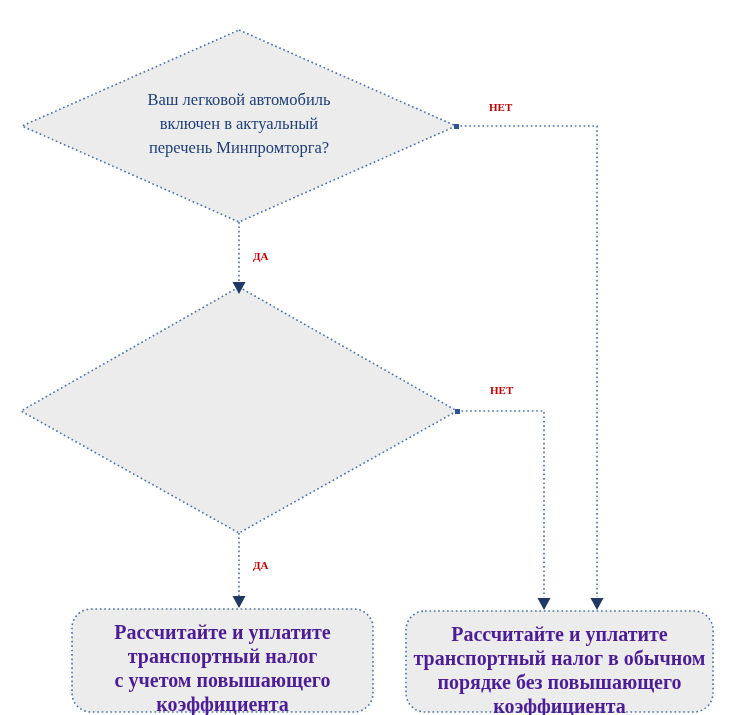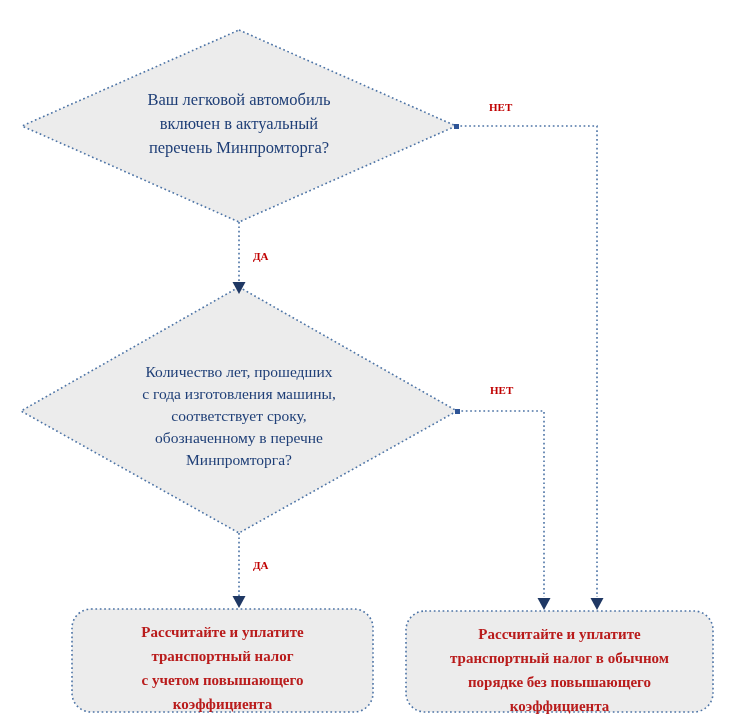--- a/index.html
+++ b/index.html
@@ -34,22 +34,22 @@
     line-height: 24px;
   }
   .decision-text-2 {
     left: 89px; top: 347px;
     width: 300px;
     font-size: 15.5px;
     line-height: 22px;
   }
   .result-text {
     font-weight: bold;
-    color: #b91c1c;
-    font-size: 15px;
+    color: #4c1d95;
+    font-size: 20px;
     line-height: 24px;
   }
   .result-text-left {
     left: 72px; top: 606px;
     width: 301px;
   }
   .result-text-right {
     left: 406px; top: 608px;
     width: 307px;
   }
@@ -95,25 +95,20 @@
     <polygon points="590.5,584 603.5,584 597,596" fill="#1f3864"></polygon>
 
     <rect x="454" y="110" width="5" height="5" fill="#2e5496"></rect>
     <rect x="455" y="395" width="5" height="5" fill="#2e5496"></rect>
   </svg>
 
   <div class="flow-text decision-text-1">Ваш легковой автомобиль
 включен в актуальный
 перечень Минпромторга?</div>
 
-  <div class="flow-text decision-text-2">Количество лет, прошедших
-с года изготовления машины,
-соответствует сроку,
-обозначенному в перечне
-Минпромторга?</div>
 
   <div class="branch-label label-no-1">НЕТ</div>
 
   <div class="branch-label label-yes-1">ДА</div>
 
   <div class="branch-label label-no-2">НЕТ</div>
 
   <div class="branch-label label-yes-2">ДА</div>
 
   <div class="flow-text result-text result-text-left">Рассчитайте и уплатите

